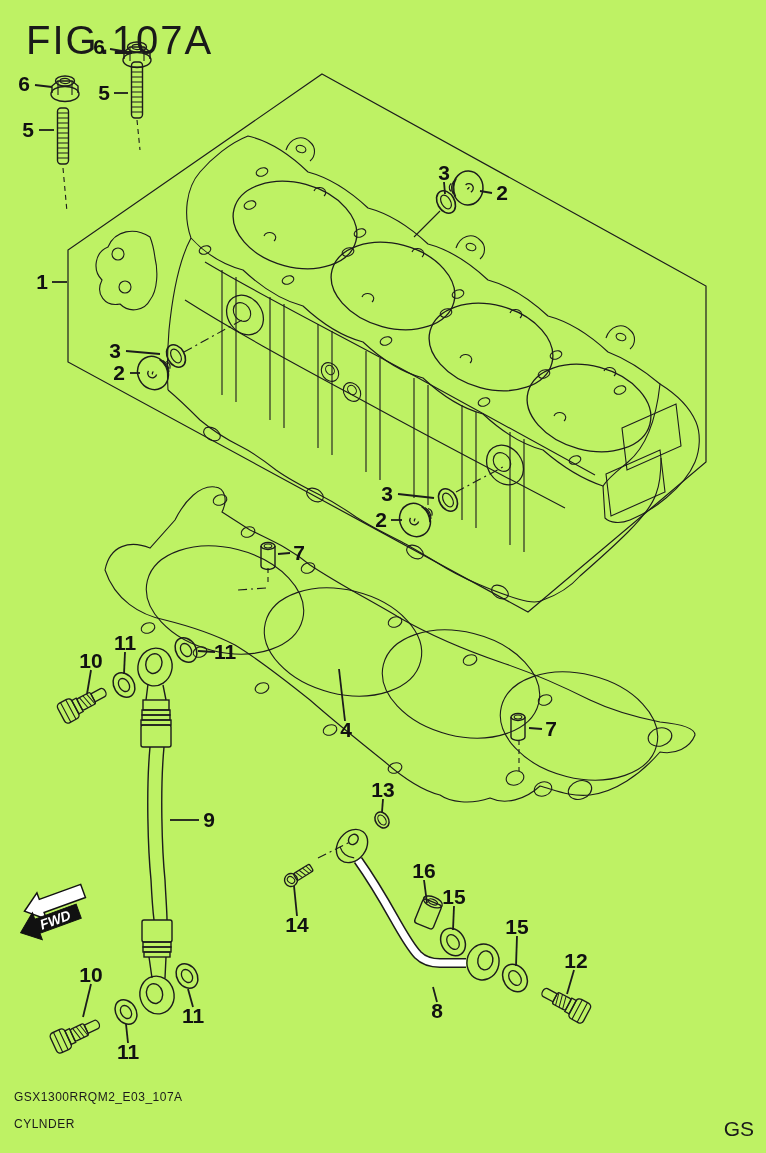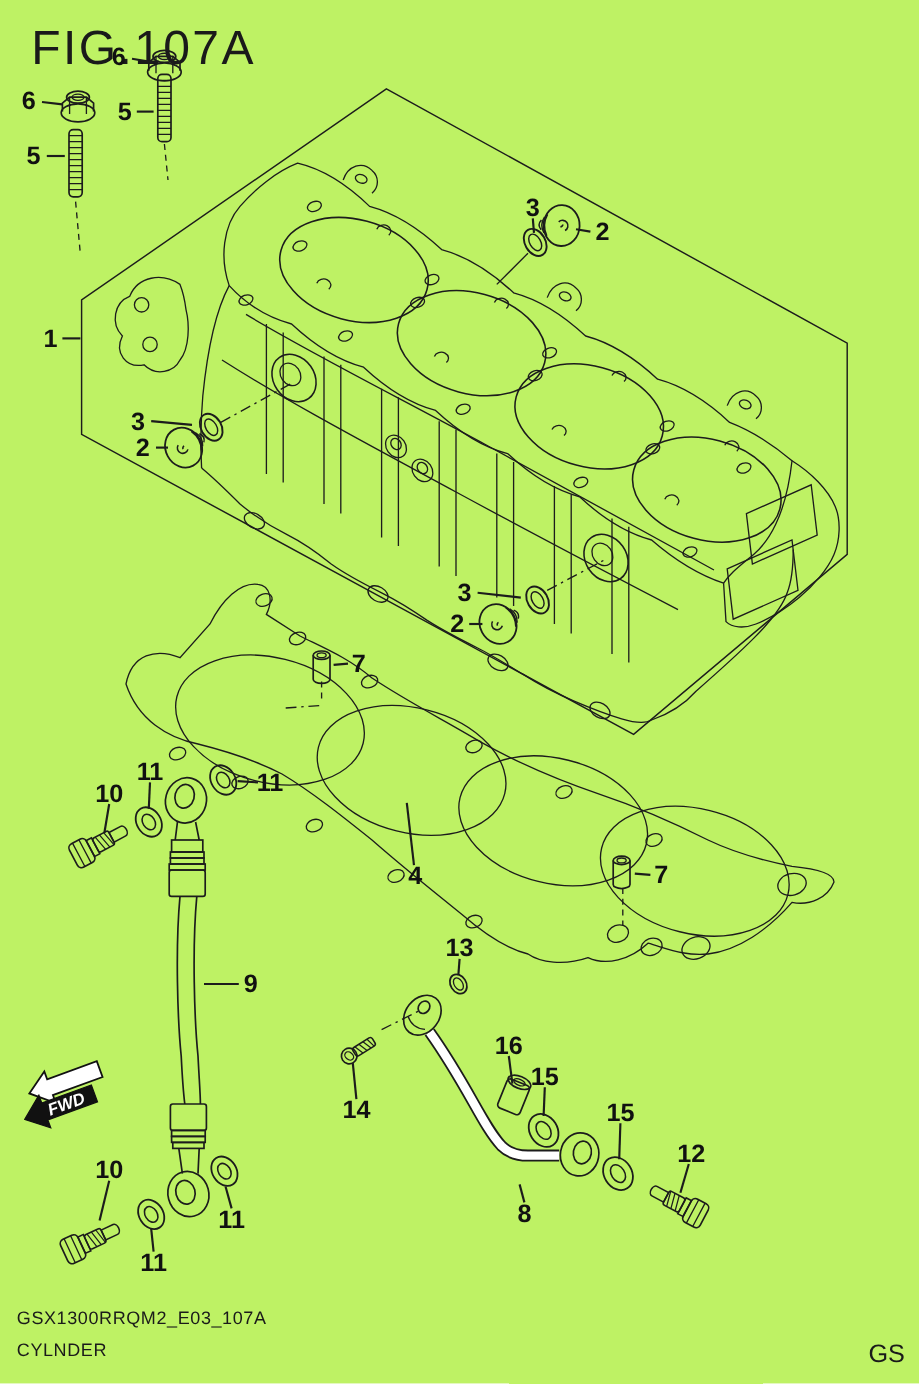--- a/index.html
+++ b/index.html
@@ -1,20 +1,20 @@
 <!DOCTYPE html>
 <html><head>
 <meta charset="utf-8">
 <style>
   html,body{margin:0;padding:0;background:#fff;}
   #page{position:relative;width:766px;height:1153px;background:#bef264;overflow:hidden;
         font-family:"Liberation Sans",sans-serif;color:#111;}
   #fig-title{position:absolute;left:26px;top:18px;font-size:40px;letter-spacing:2px;color:#1a1a1a;}
   #diagram{position:absolute;left:0;top:0;}
-  .footer-line{position:absolute;left:14px;font-size:15px;color:#1a1a1a;letter-spacing:0.5px;}
+  .footer-line{position:absolute;left:14px;font-size:12px;color:#1a1a1a;letter-spacing:0.5px;}
   #footer-code{top:1090px;}
   #footer-name{top:1117px;}
   #corner-mark{position:absolute;right:12px;top:1117px;font-size:21px;color:#1a1a1a;}
   svg text.callout{font-family:"Liberation Sans",sans-serif;font-size:21px;font-weight:700;fill:#111;}
   svg .ln{stroke:#1c1c1c;fill:none;}
 </style>
 </head>
 <body>
 
 <div id="page">

